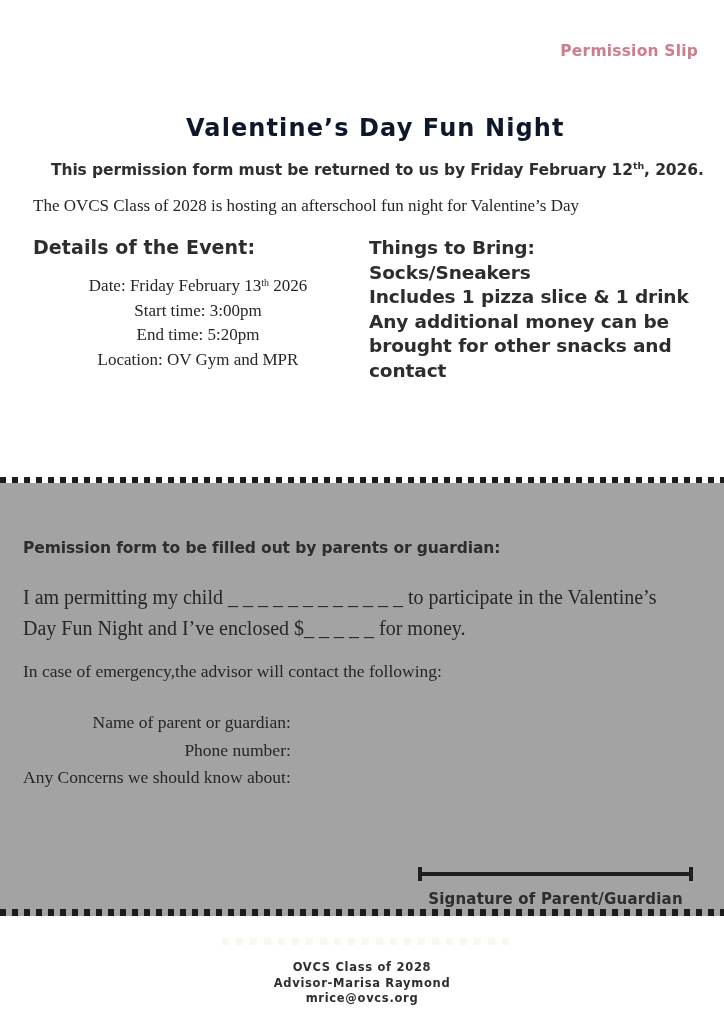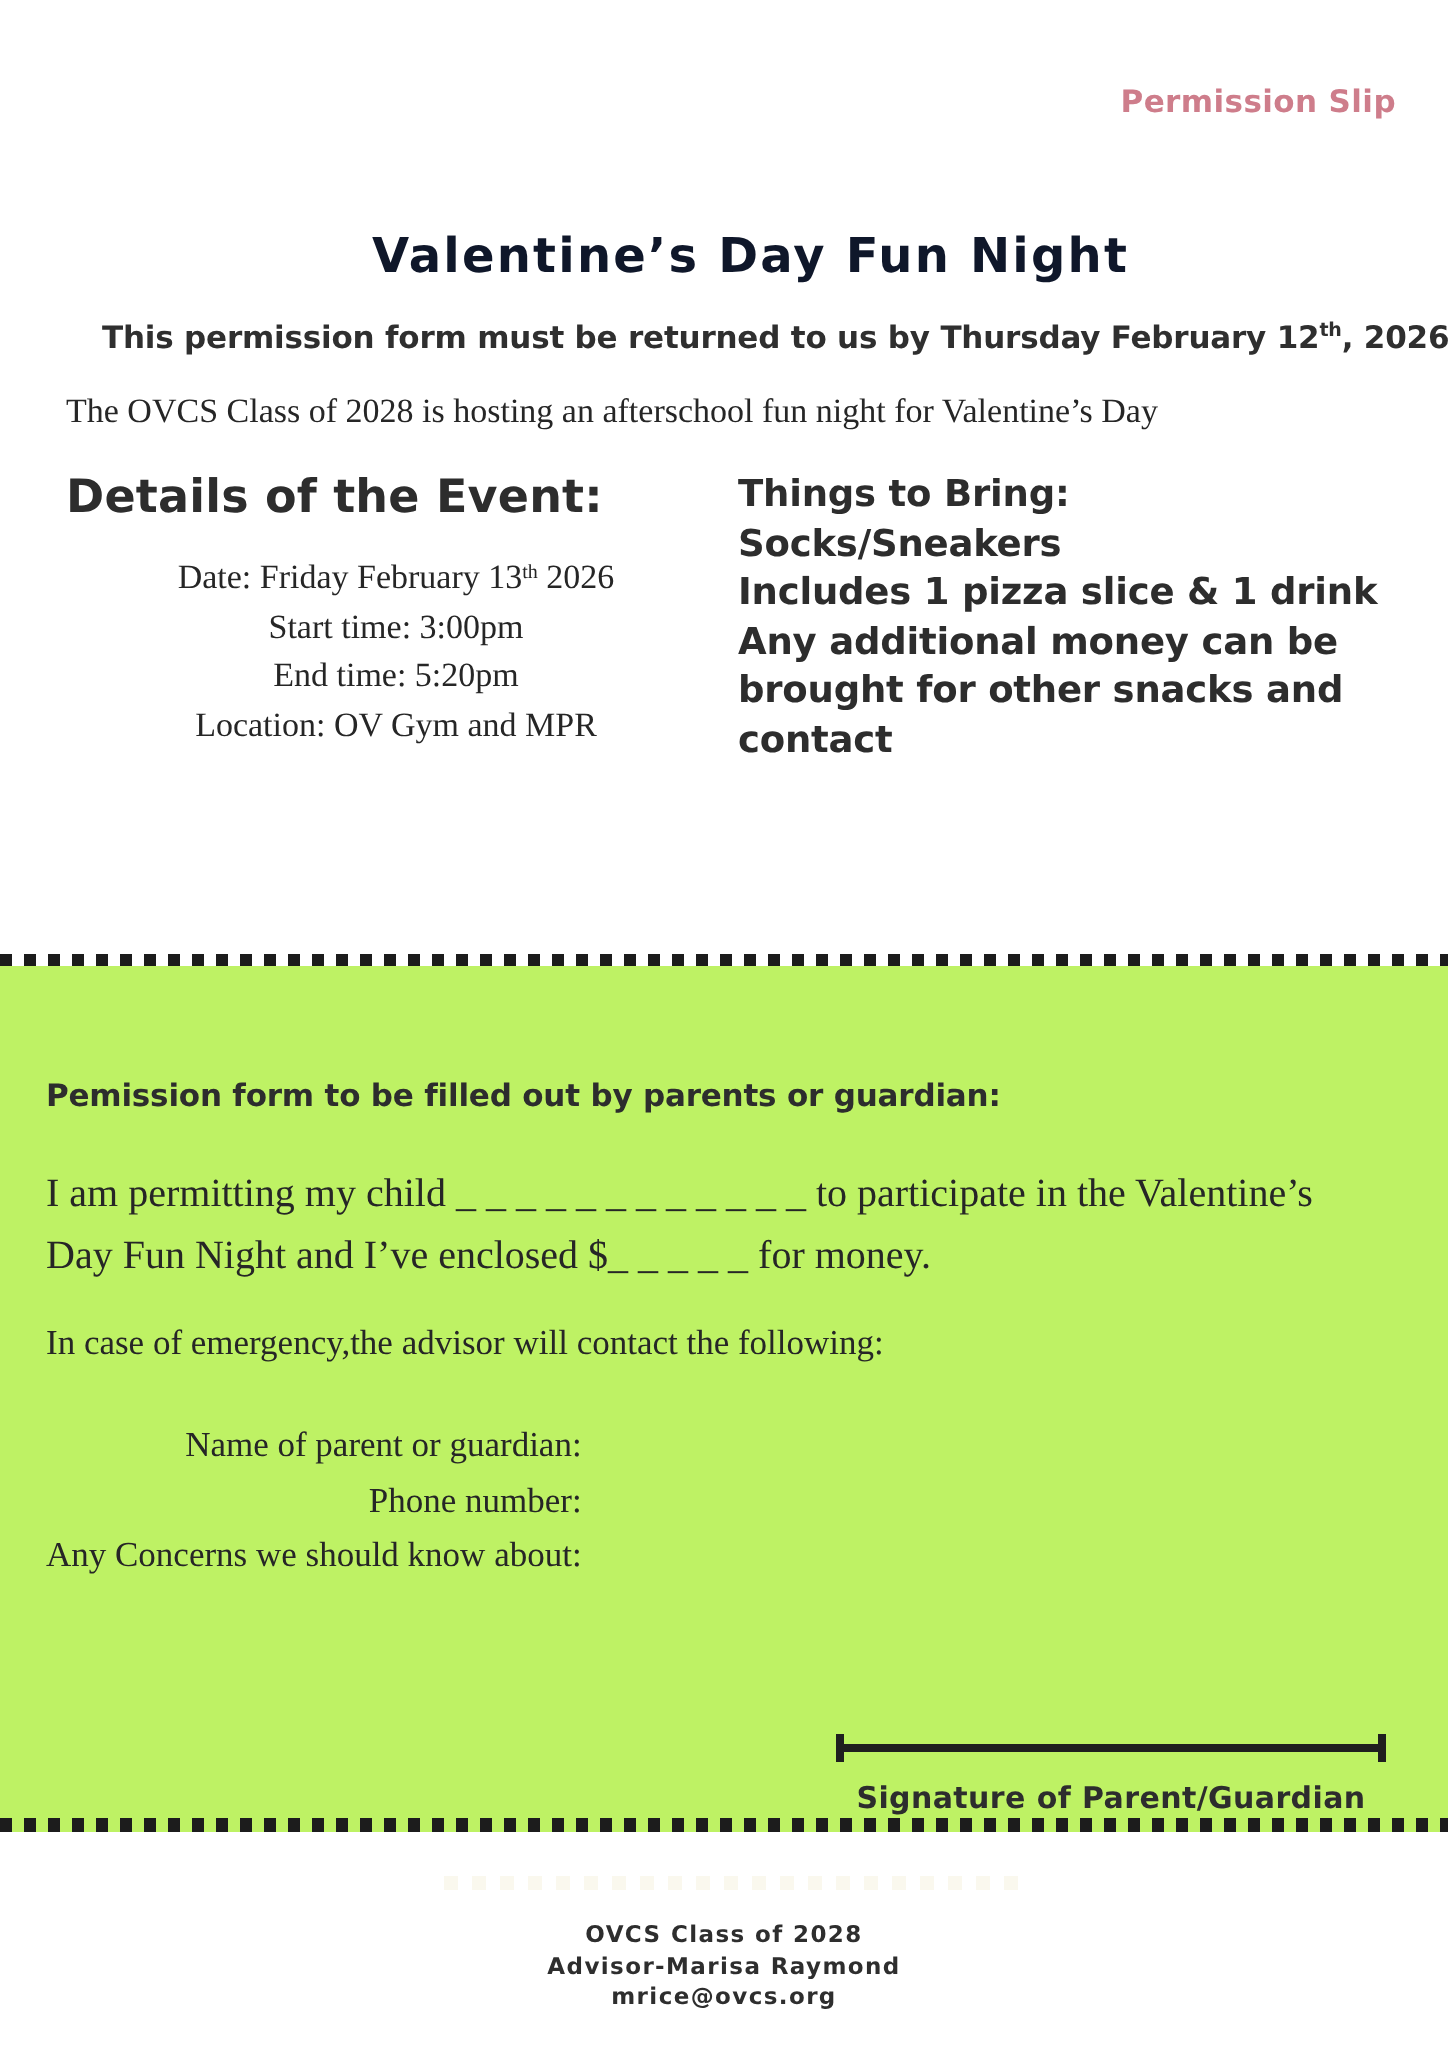--- a/index.html
+++ b/index.html
@@ -72,21 +72,21 @@
 
   
   #details-column {
     position: absolute;
     top: 236px;
     left: 33px;
     width: 330px;
   }
   #details-heading {
     color: #2d2d2d;
-    font-size: 23px;
+    font-size: 19px;
     font-weight: bold;
     font-family: "DejaVu Sans", sans-serif;
     letter-spacing: 0.1px;
     margin-bottom: 13px;
   }
   #details-list { list-style: none; margin: 0; padding: 0; text-align: center; }
   #details-list li {
     color: #262626;
     font-size: 17px;
     font-family: "Liberation Serif", serif;
@@ -137,21 +137,21 @@
   }
   #divider-faint { top: 938px; }
 
   
   #form-section {
     position: absolute;
     top: 483px;
     left: 0;
     width: 724px;
     height: 433px;
-    background: #bef264;
+    background: #a3a3a3;
   }
 
   #form-heading {
     position: absolute;
     top: 56px;
     left: 23px;
     color: #2d2d2d;
     font-size: 15.5px;
     font-weight: bold;
     font-family: "DejaVu Sans", sans-serif;
@@ -253,21 +253,21 @@
 </head>
 <body>
 
 <div id="flyer-top">
 
   <div id="permission-slip-label">Permission Slip</div>
 
   <div id="event-title">Valentine’s Day Fun Night</div>
 
   <div id="return-by-line">
-    <span>This permission form must be returned to us by Thursday February 12</span><sup>th</sup><span>, 2026.</span>
+    <span>This permission form must be returned to us by Friday February 12</span><sup>th</sup><span>, 2026.</span>
   </div>
 
   <div id="intro-line">The OVCS Class of 2028 is hosting an afterschool fun night for Valentine’s Day</div>
 
   <div id="details-column">
     <div id="details-heading">Details of the Event:</div>
     <ul id="details-list">
       <li><span>Date: Friday February 13</span><sup>th</sup><span> 2026</span></li>
       <li>Start time: 3:00pm</li>
       <li>End time: 5:20pm</li>

